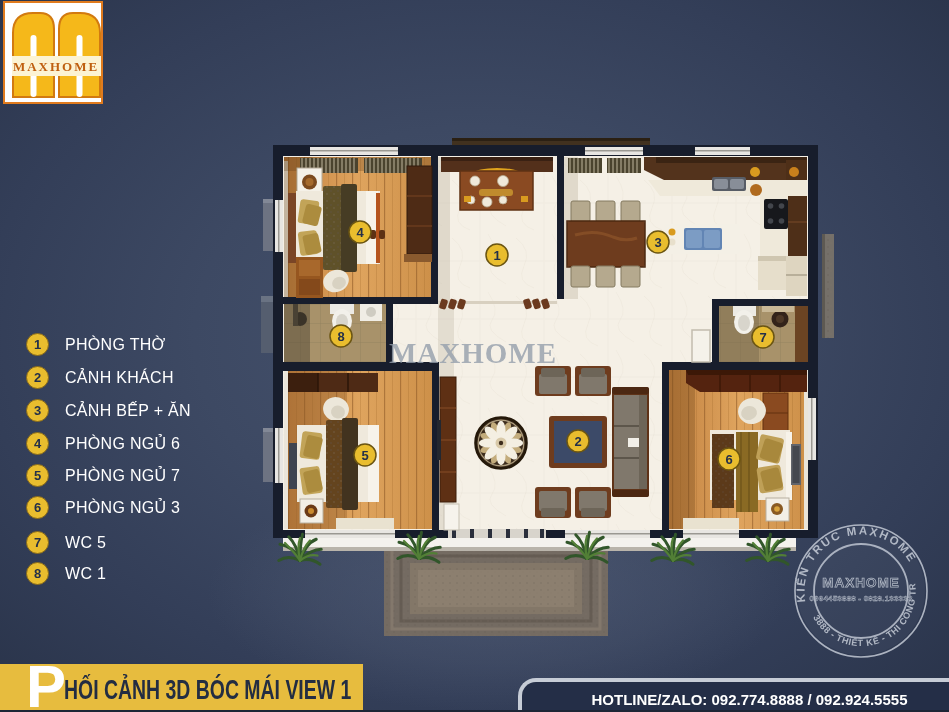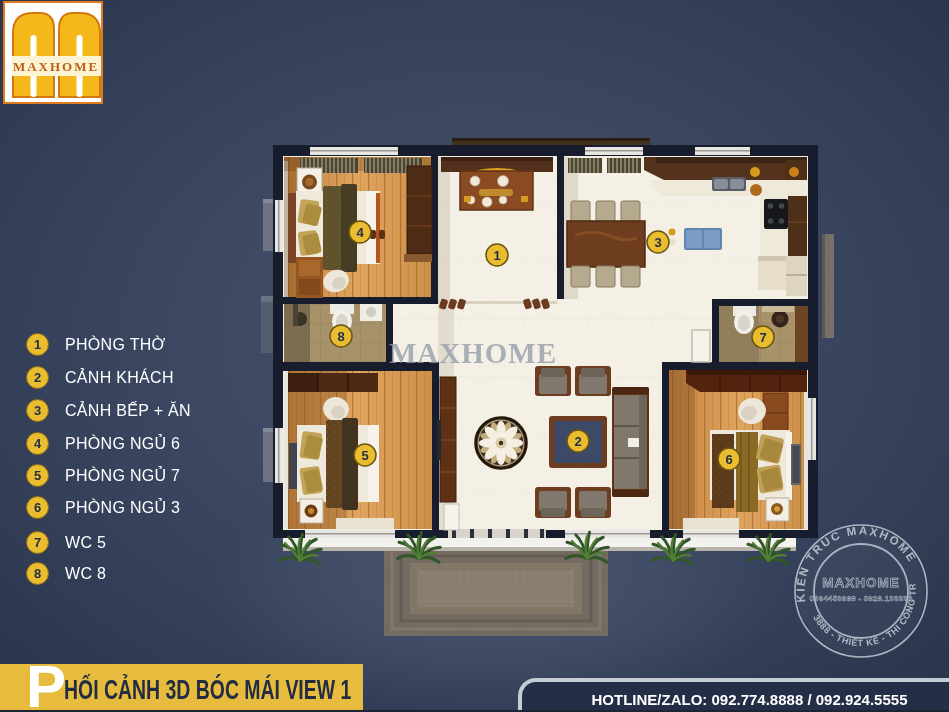--- a/index.html
+++ b/index.html
@@ -61,21 +61,21 @@
       <div class="legend-label">PHÒNG NGỦ 3</div>
     </div>
 
 <div class="legend-row" style="top:531px;">
       <div class="legend-dot">7</div>
       <div class="legend-label">WC 5</div>
     </div>
 
 <div class="legend-row" style="top:562px;">
       <div class="legend-dot">8</div>
-      <div class="legend-label">WC 8</div>
+      <div class="legend-label">WC 1</div>
     </div>
 
 <svg id="plan" width="949" height="712" viewBox="0 0 949 712" style="position:absolute;left:0;top:0;">
 <defs>
   <linearGradient id="woodf" x1="0" y1="0" x2="1" y2="0">
     <stop offset="0" stop-color="#c28140"></stop>
     <stop offset="0.5" stop-color="#dfa45e"></stop>
     <stop offset="1" stop-color="#cd9049"></stop>
   </linearGradient>
   <pattern id="plank" width="16" height="40" patternUnits="userSpaceOnUse">

